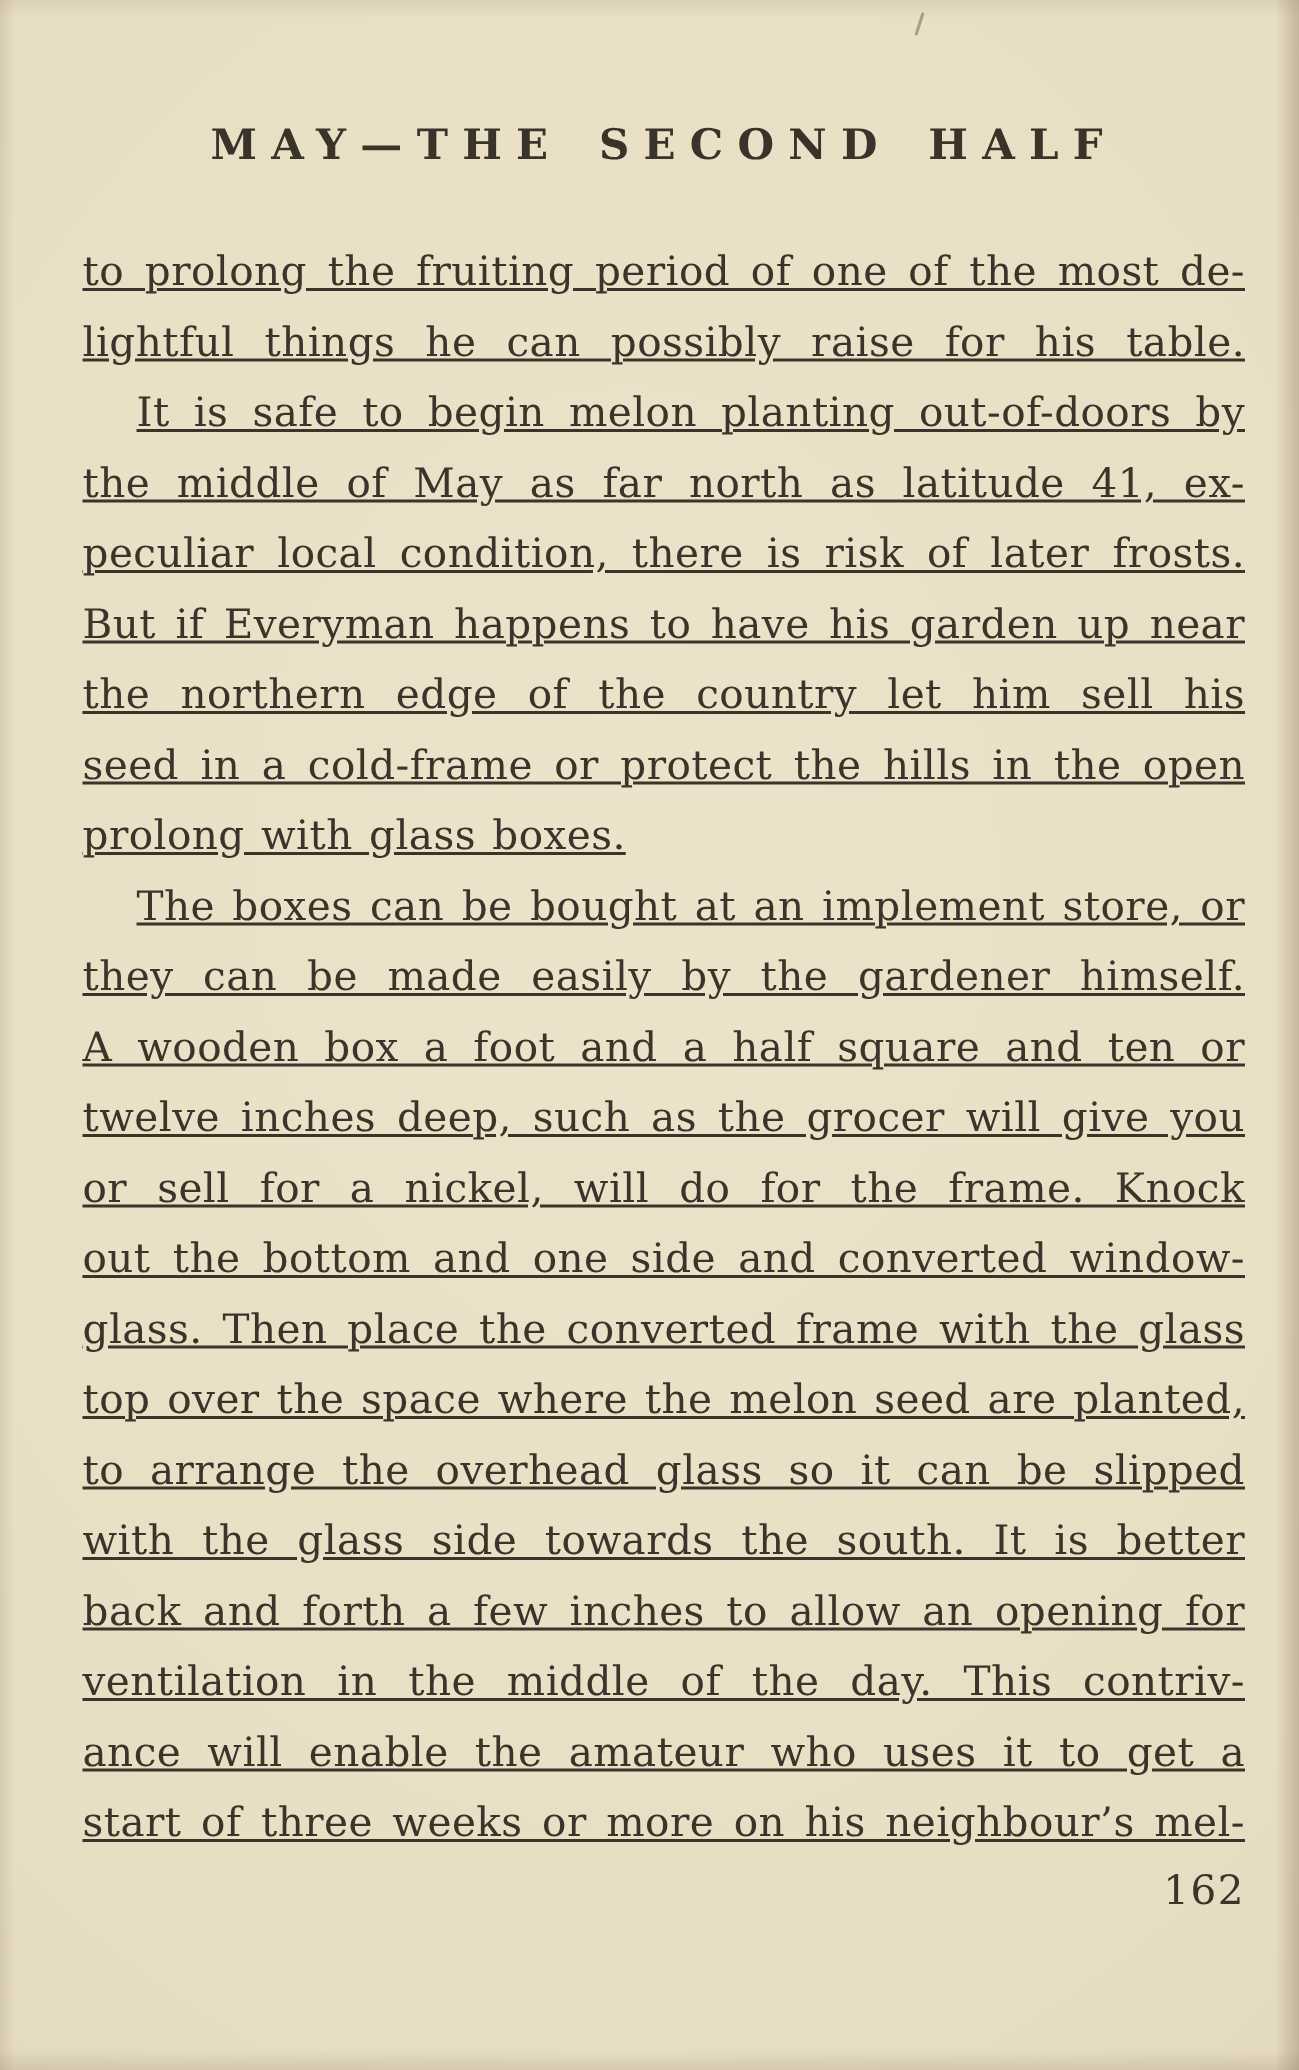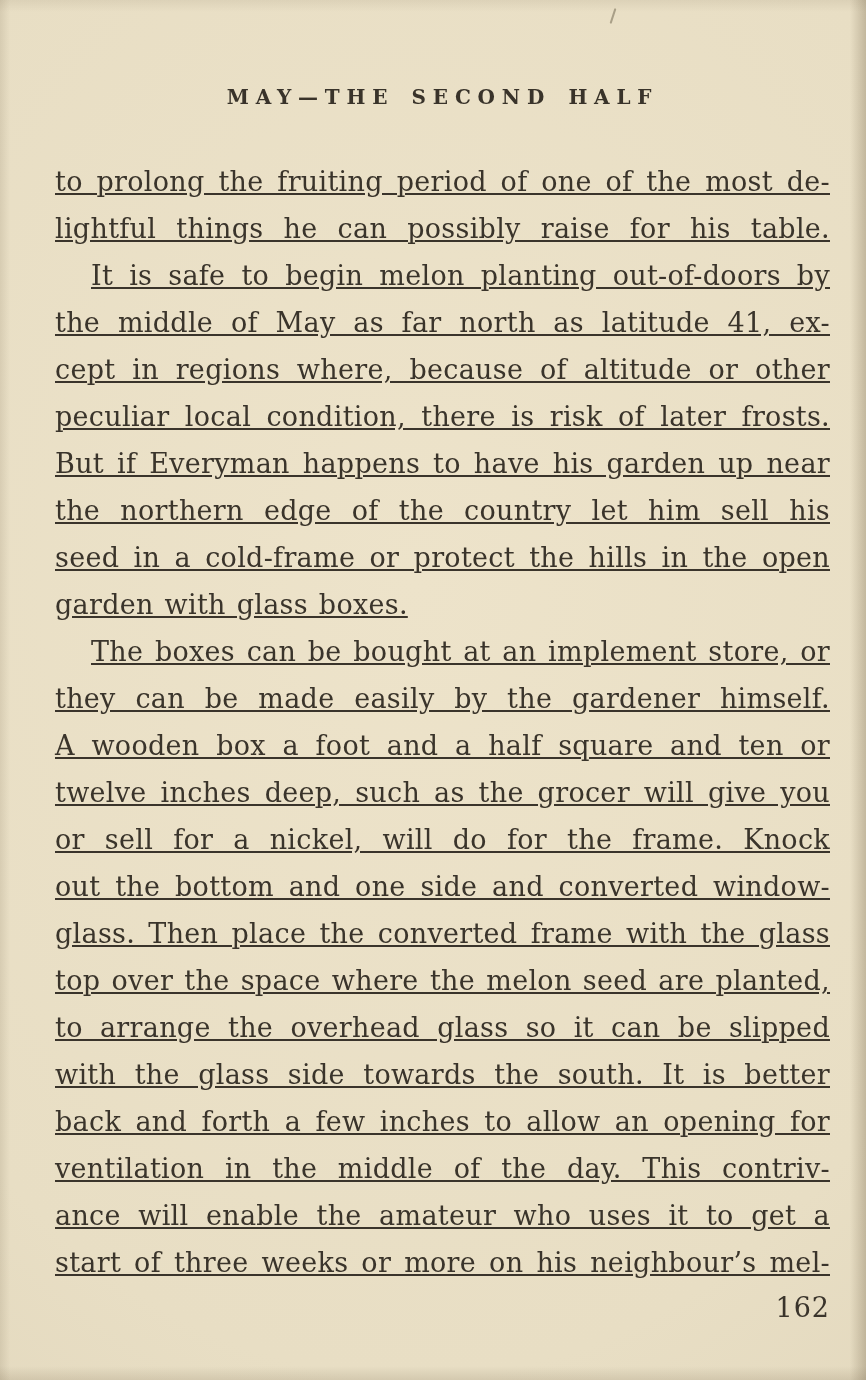--- a/index.html
+++ b/index.html
@@ -28,21 +28,21 @@
     left: 612px;
     top: 8px;
     width: 2px;
     height: 16px;
     background: rgba(92,82,60,0.45);
     transform: rotate(18deg);
     border-radius: 1px;
   }
   .header {
     margin: 0;
-    font-size: 20px;
+    font-size: 28px;
     font-weight: bold;
     line-height: 34px;
     text-align: center;
     letter-spacing: 0.34em;
     word-spacing: 0.18em;
     color: #39332a;
   }
   .textblock {
     margin-top: 44px;
     font-size: 27px;
@@ -75,26 +75,25 @@
 <div class="paper">
   <div class="scratch"></div>
 
   <h1 class="header">MAY—THE SECOND HALF</h1>
 
   <div class="textblock">
     <div class="line">to prolong the fruiting period of one of the most de-</div>
     <div class="line">lightful things he can possibly raise for his table.</div>
     <div class="line indent">It is safe to begin melon planting out-of-doors by</div>
     <div class="line">the middle of May as far north as latitude 41, ex-</div>
-    <div class="line">cept in regions where, because of altitude or other</div>
     <div class="line">peculiar local condition, there is risk of later frosts.</div>
     <div class="line">But if Everyman happens to have his garden up near</div>
     <div class="line">the northern edge of the country let him sell his</div>
     <div class="line">seed in a cold-frame or protect the hills in the open</div>
-    <div class="line noj">garden with glass boxes.</div>
+    <div class="line noj">prolong with glass boxes.</div>
     <div class="line indent">The boxes can be bought at an implement store, or</div>
     <div class="line">they can be made easily by the gardener himself.</div>
     <div class="line">A wooden box a foot and a half square and ten or</div>
     <div class="line">twelve inches deep, such as the grocer will give you</div>
     <div class="line">or sell for a nickel, will do for the frame. Knock</div>
     <div class="line">out the bottom and one side and converted window-</div>
     <div class="line">glass. Then place the converted frame with the glass</div>
     <div class="line">top over the space where the melon seed are planted,</div>
     <div class="line">to arrange the overhead glass so it can be slipped</div>
     <div class="line">with the glass side towards the south. It is better</div>

